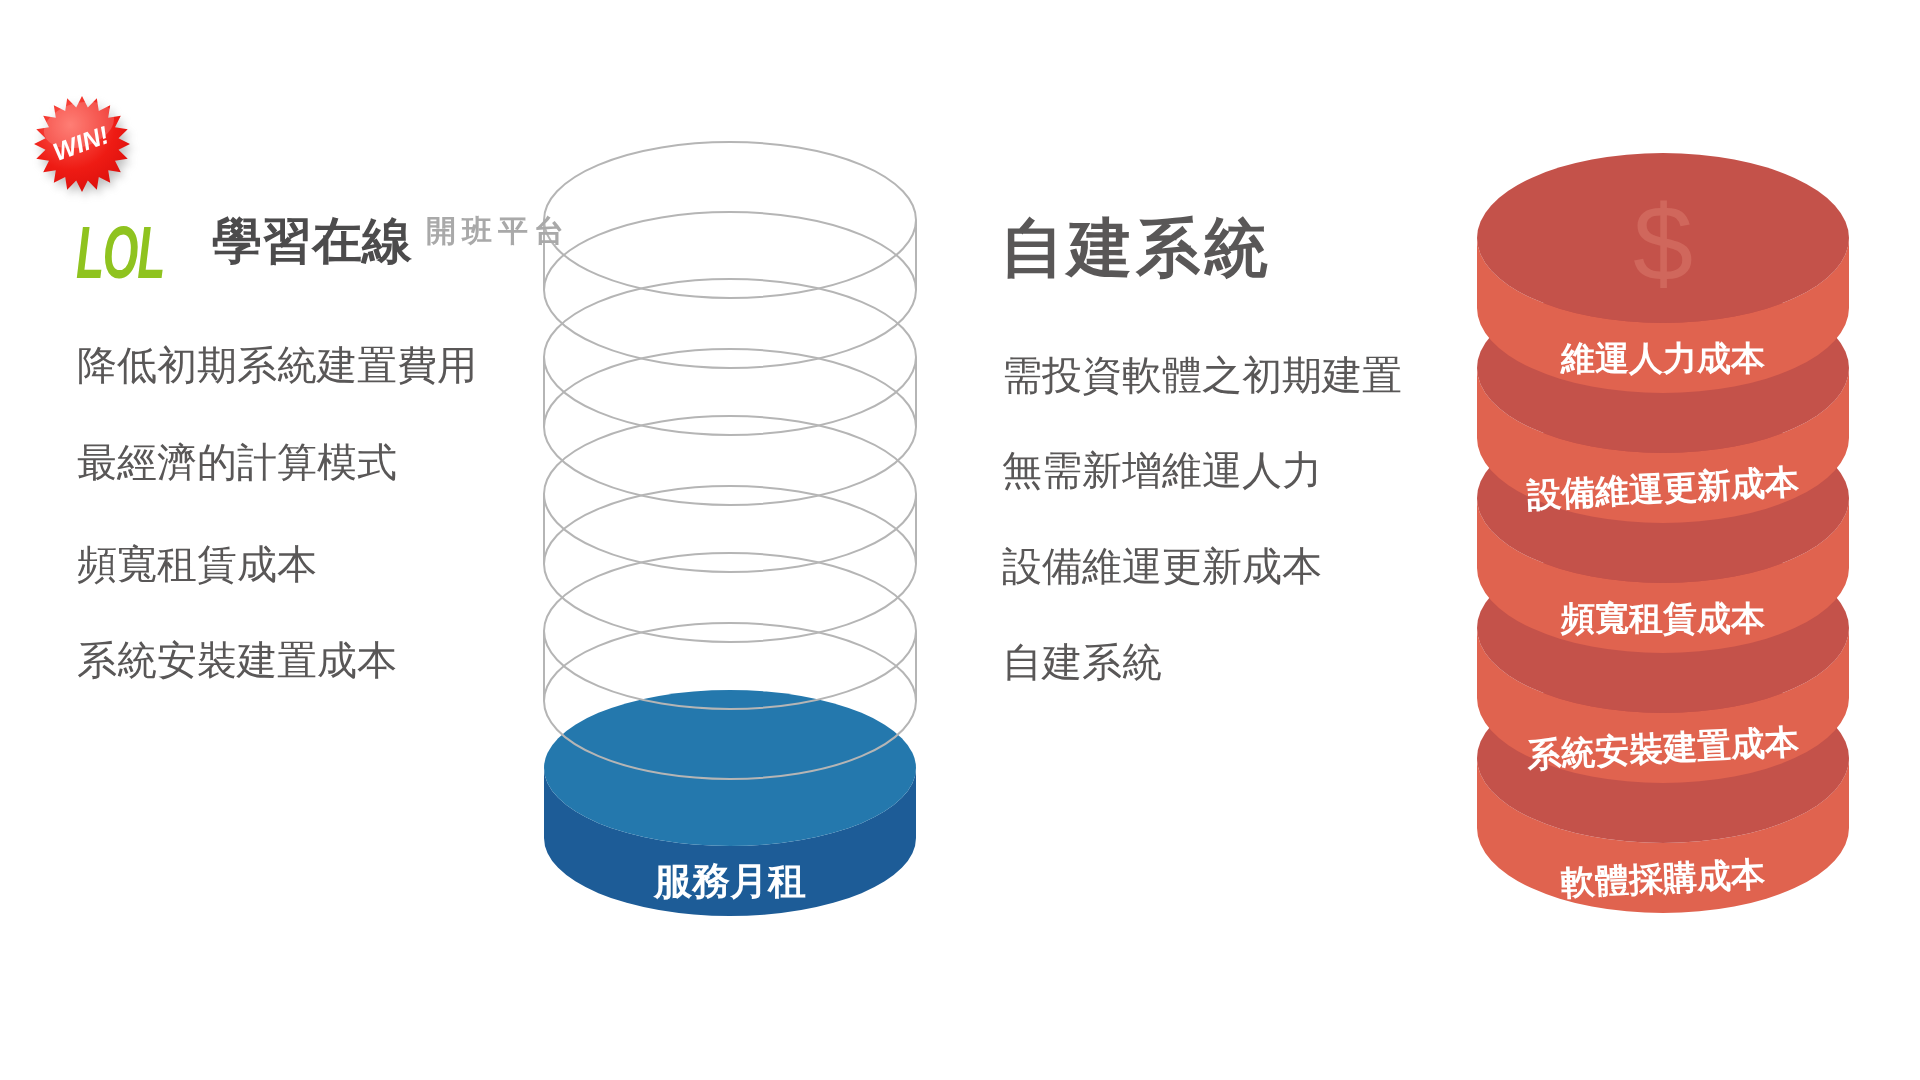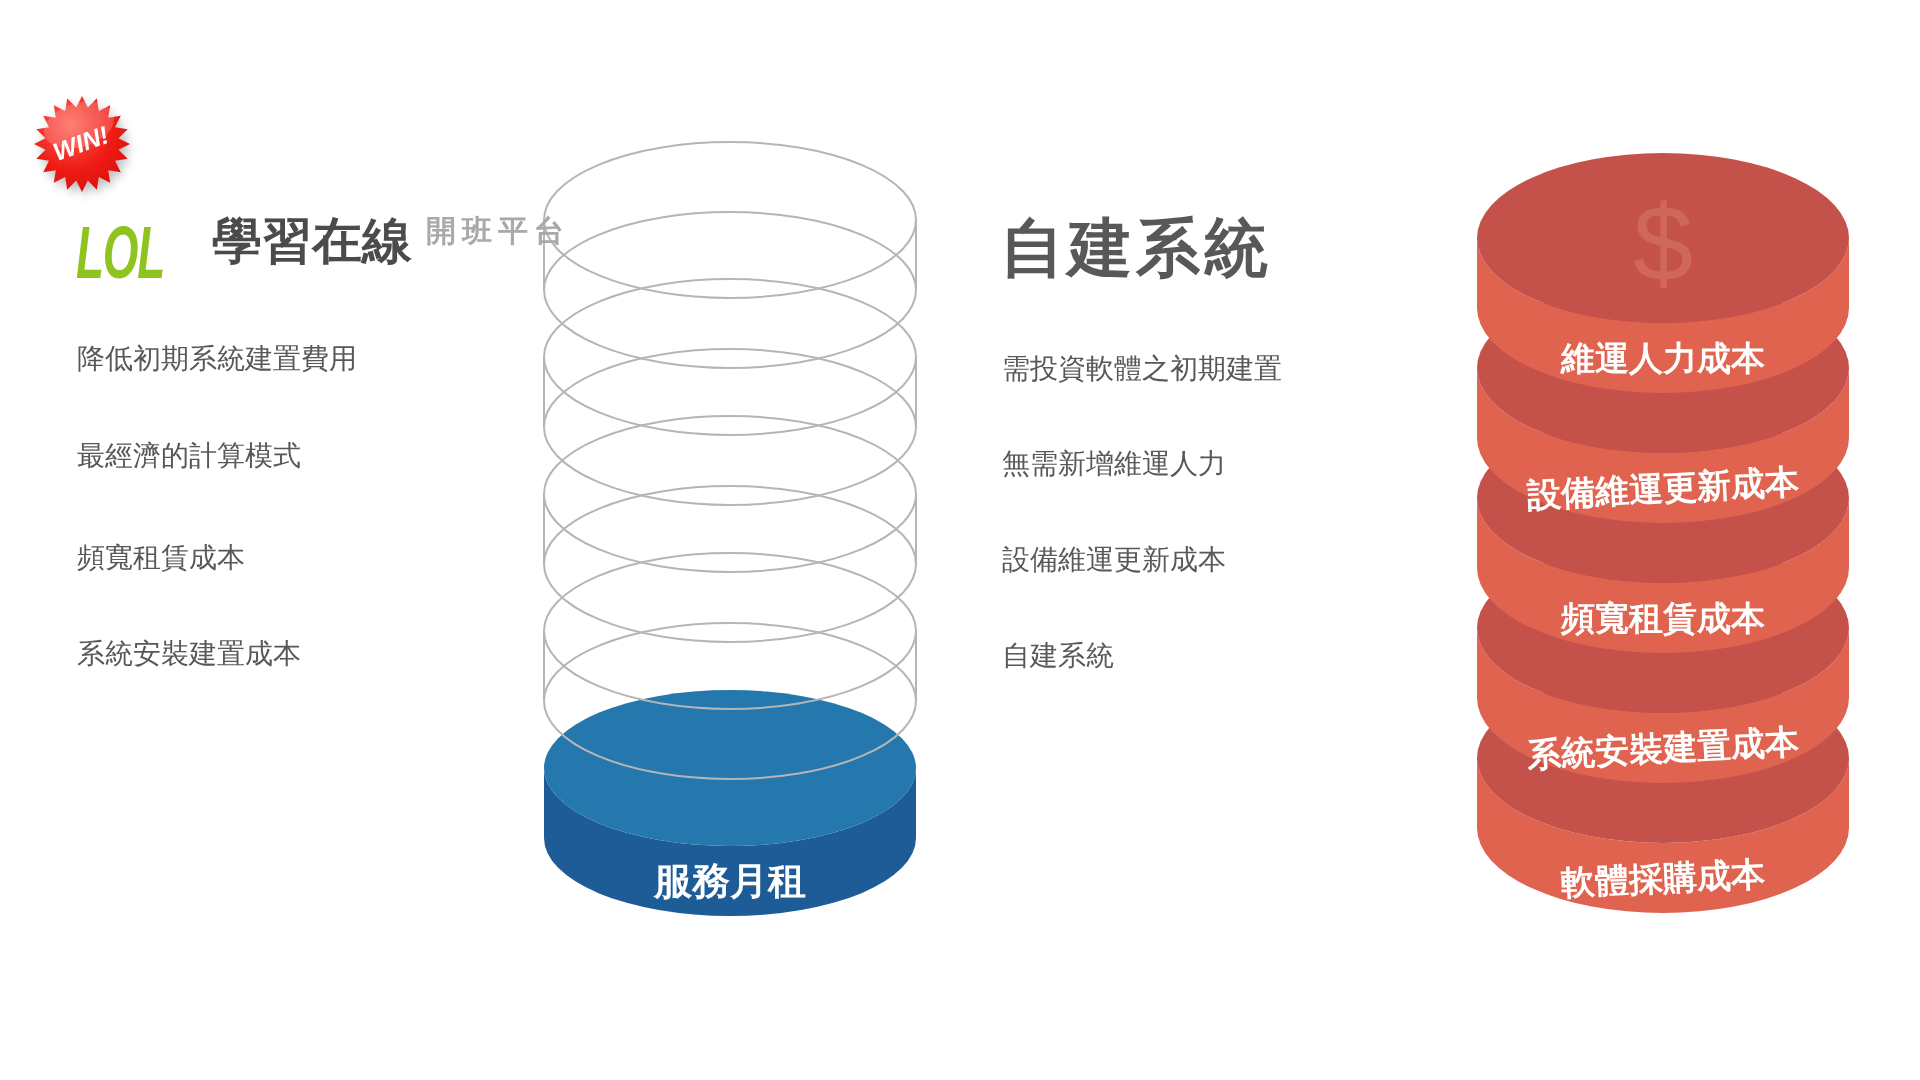--- a/index.html
+++ b/index.html
@@ -27,21 +27,21 @@
   }
   .logo-lol{
     font-size:74px;font-weight:bold;font-style:italic;line-height:1;
     display:inline-block;transform:scaleX(.62);transform-origin:0 100%;
     letter-spacing:-2px;
   }
   .logo-cn{font-size:50px;font-weight:600;color:#4c4b4c;line-height:1;margin-left:-6px;}
   .logo-suffix{font-size:30px;font-weight:700;color:#a9a9a9;letter-spacing:6px;margin-left:14px;line-height:1;}
   
   .feature-item,.drawback-item{
-    position:absolute;font-size:28px;line-height:1;color:#595757;
+    position:absolute;font-size:40px;line-height:1;color:#595757;
     white-space:nowrap;z-index:2;
   }
   .feature-item{left:77px;}
   .drawback-item{left:1002px;margin-top:10px;}
   .right-title{
     position:absolute;left:1000px;top:216px;margin:0;
     font-size:64px;font-weight:700;letter-spacing:4px;color:#595757;
     line-height:1;white-space:nowrap;z-index:2;
   }
   

